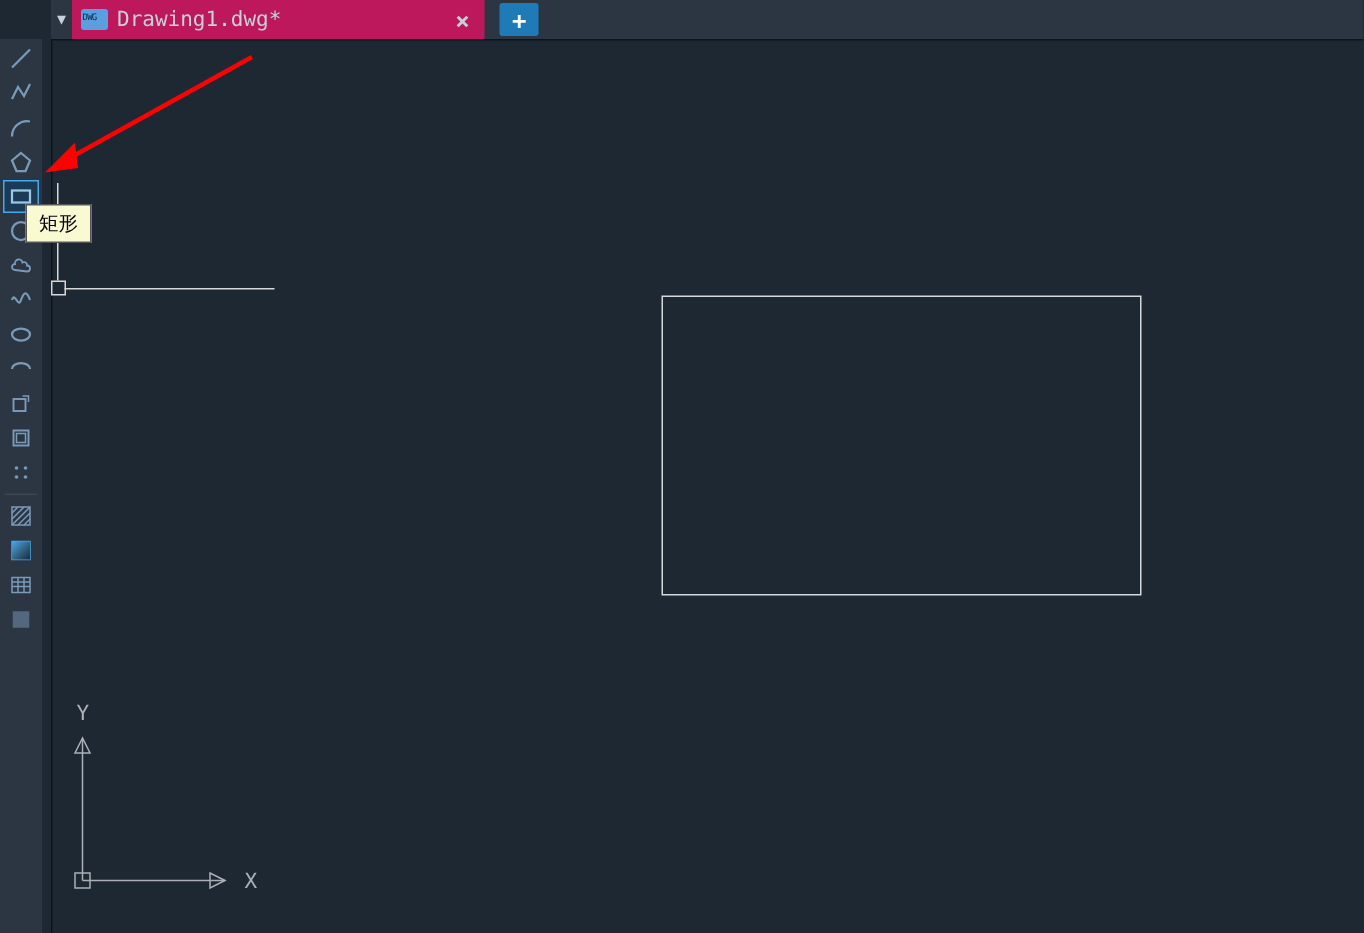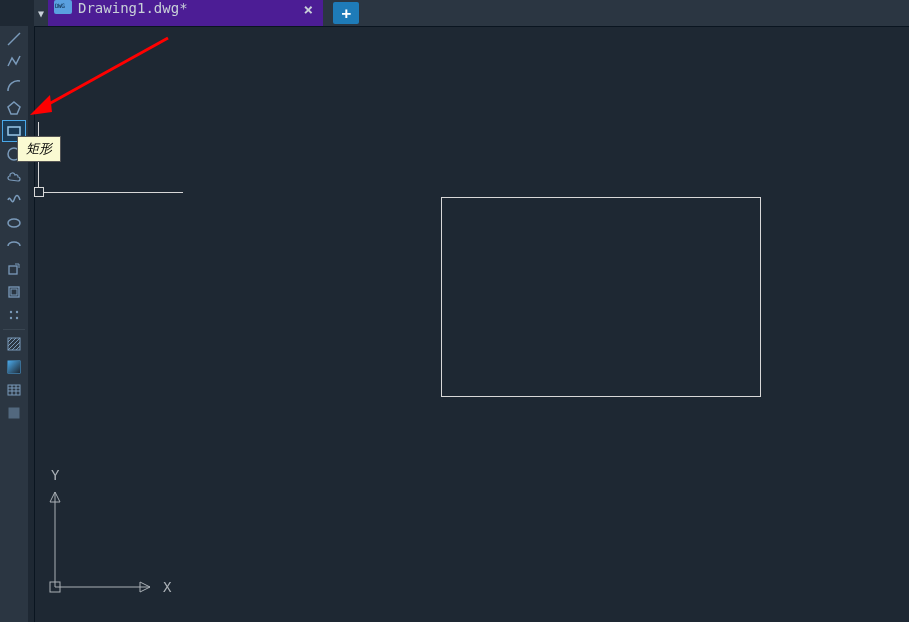--- a/index.html
+++ b/index.html
@@ -27,22 +27,23 @@
       display: flex;
       align-items: center;
       justify-content: center;
       color: #c8d0d8;
       font-size: 10px;
       cursor: pointer;
     }
     .tab {
       height: 26px;
       padding: 0 10px 0 6px;
-      background: #4c1d95;
-      display: flex;
+      background: #be185d;
+      display: flex;
+      align-items: center;
       gap: 6px;
       color: #c8d0d8;
       font-size: 14px;
       font-family: "SimSun", monospace;
     }
     .tab .file-icon {
       width: 18px;
       height: 14px;
       background: #5aa0e0;
       border-radius: 2px;
@@ -118,21 +119,20 @@
       left: 17px;
       top: 136px;
       padding: 3px 8px;
       background: #fafad2;
       border: 1px solid #555;
       color: #000;
       font-size: 13px;
       font-family: "SimSun", sans-serif;
       white-space: nowrap;
       z-index: 10;
-      font-style: italic;
     }
     .canvas-area {
       position: absolute;
       top: 26px;
       left: 34px;
       right: 0;
       bottom: 0;
       background: #1e2833;
       border-left: 1px solid #0a1520;
       border-top: 1px solid #0a1520;

